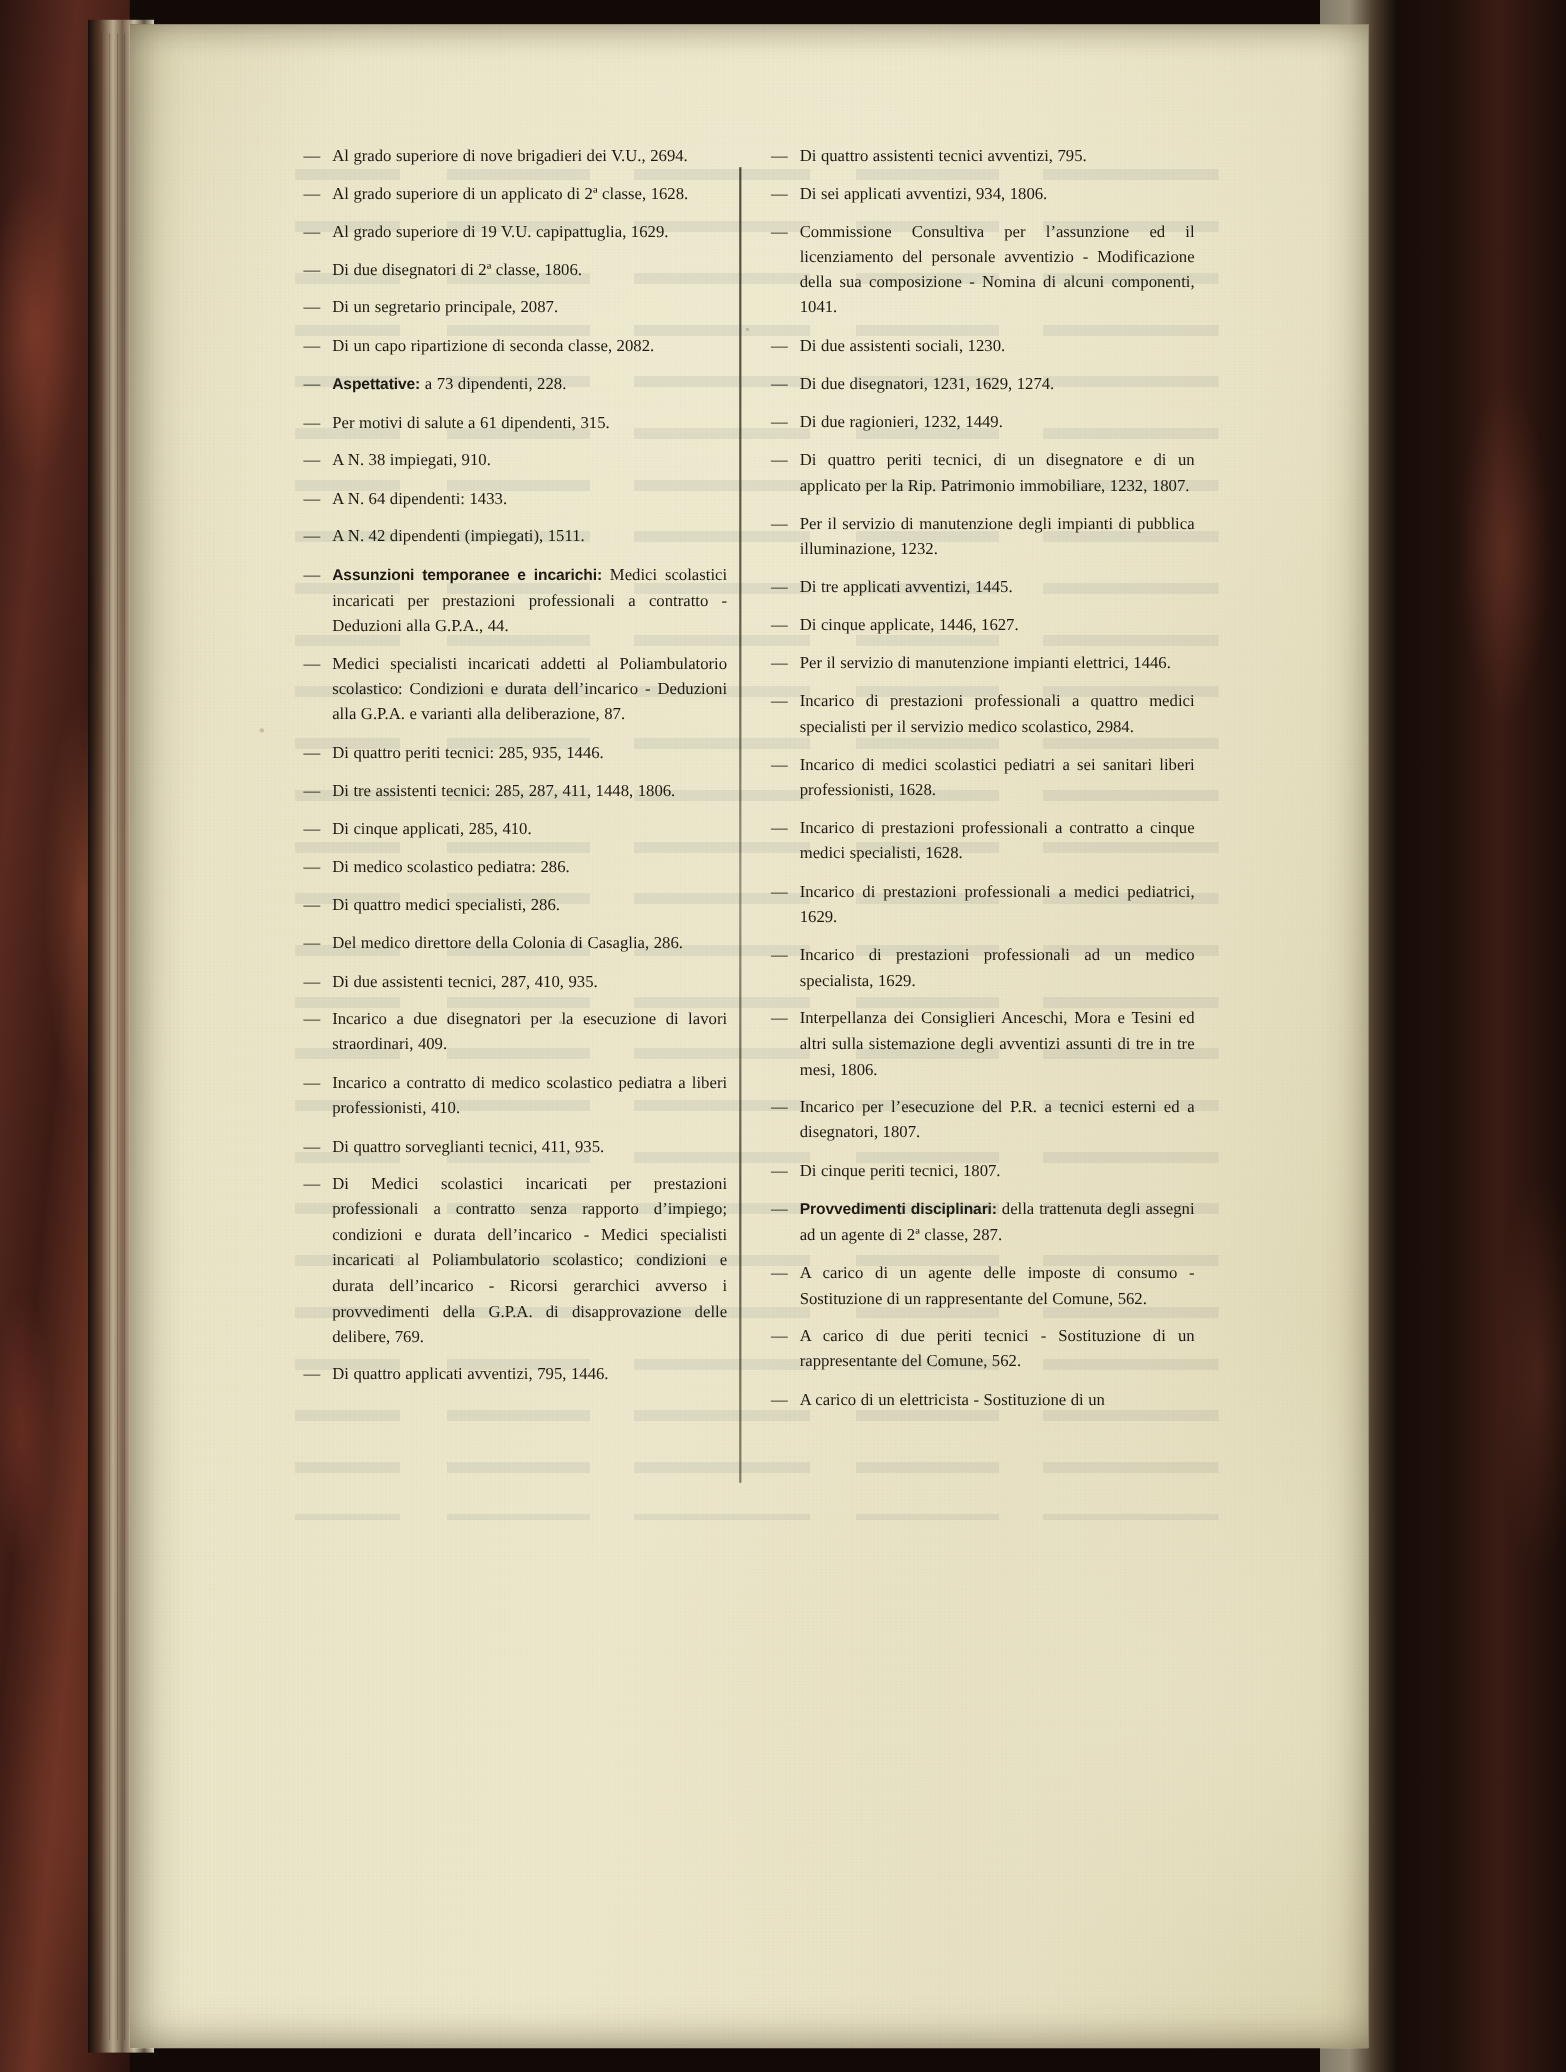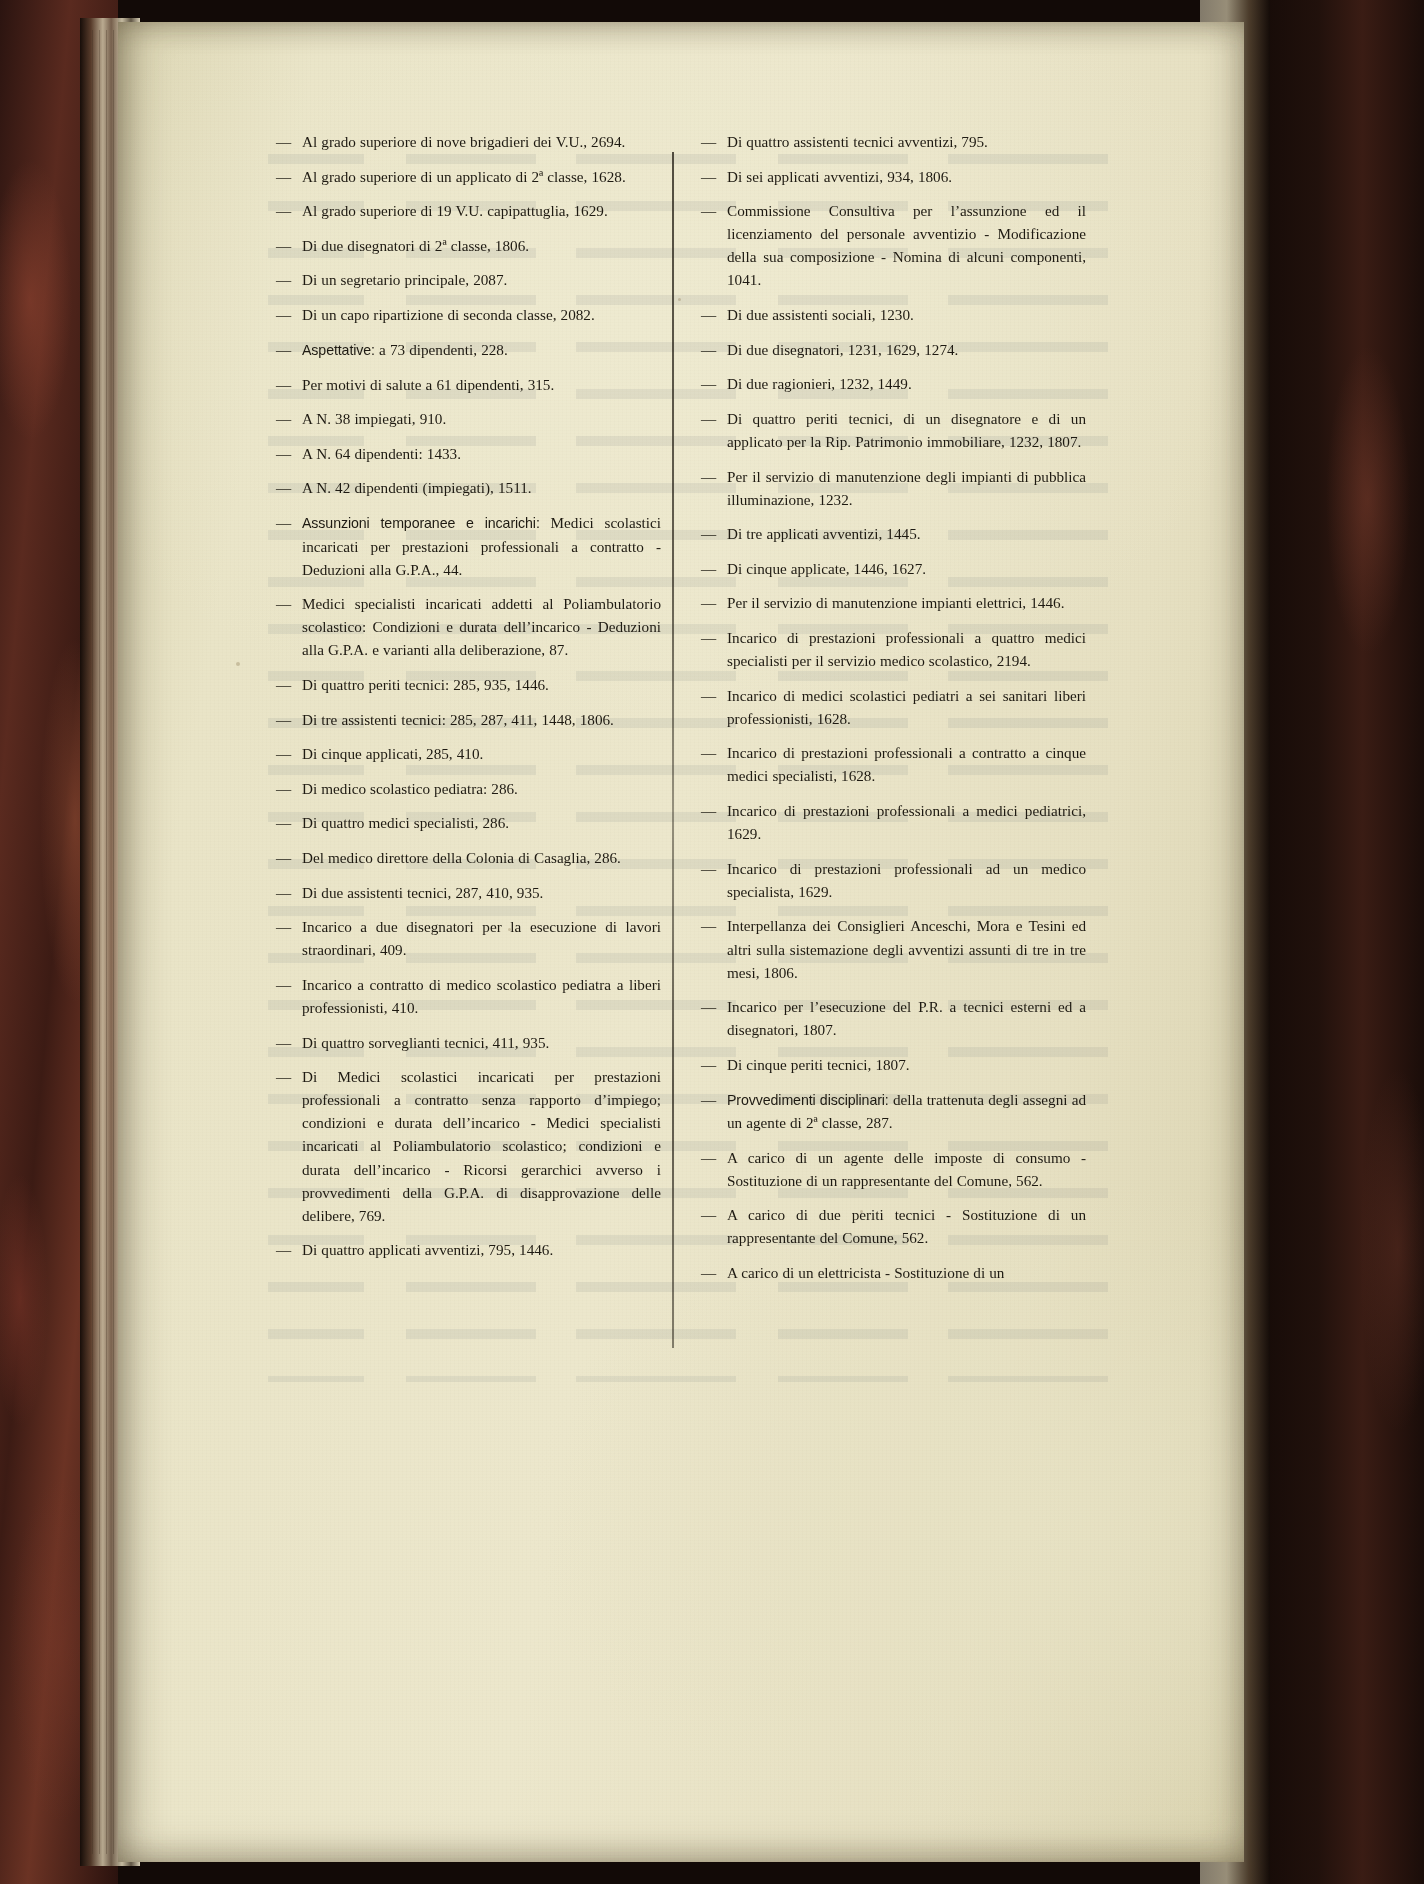--- a/index.html
+++ b/index.html
@@ -181,21 +181,21 @@
   .entry .body {
     flex: 1 1 auto;
     text-align: justify;
     text-align-last: left;
     word-spacing: 0.02em;
     -webkit-hyphens: none;
     hyphens: none;
   }
   .entry .body b {
     font-family: "Liberation Sans", sans-serif;
-    font-weight: normal;
+    font-weight: bold;
     font-size: 14.2px;
     letter-spacing: -0.1px;
   }
 
   .footer {
     position: absolute;
     left: 0; top: 1232px;
     width: 810px;
     text-align: center;
     font-size: 17px;
@@ -376,21 +376,21 @@
             <div class="entry">
               <span class="dash">—</span>
               <span class="body">Di cinque applicate, 1446, 1627.</span>
             </div>
             <div class="entry">
               <span class="dash">—</span>
               <span class="body">Per il servizio di manutenzione impianti elettrici, 1446.</span>
             </div>
             <div class="entry">
               <span class="dash">—</span>
-              <span class="body">Incarico di prestazioni professionali a quattro medici specialisti per il servizio medico scolastico, 2194.</span>
+              <span class="body">Incarico di prestazioni professionali a quattro medici specialisti per il servizio medico scolastico, 2984.</span>
             </div>
             <div class="entry">
               <span class="dash">—</span>
               <span class="body">Incarico di medici scolastici pediatri a sei sanitari liberi professionisti, 1628.</span>
             </div>
             <div class="entry">
               <span class="dash">—</span>
               <span class="body">Incarico di prestazioni professionali a contratto a cinque medici specialisti, 1628.</span>
             </div>
             <div class="entry">

